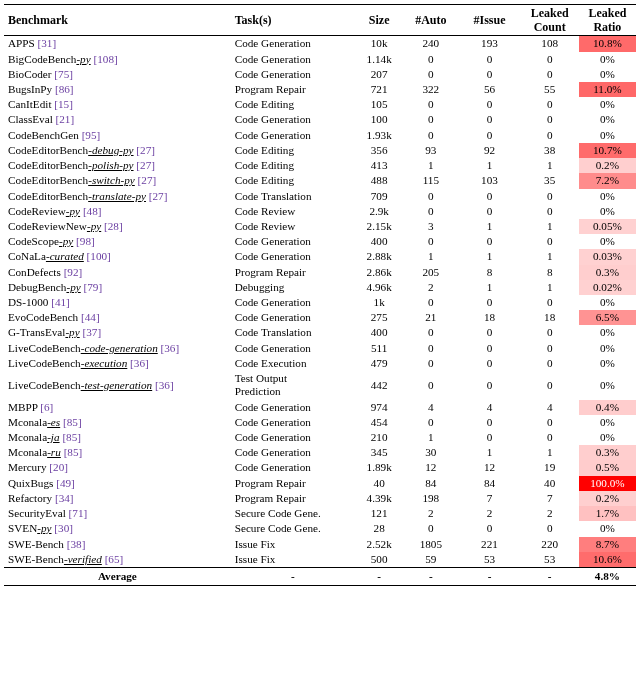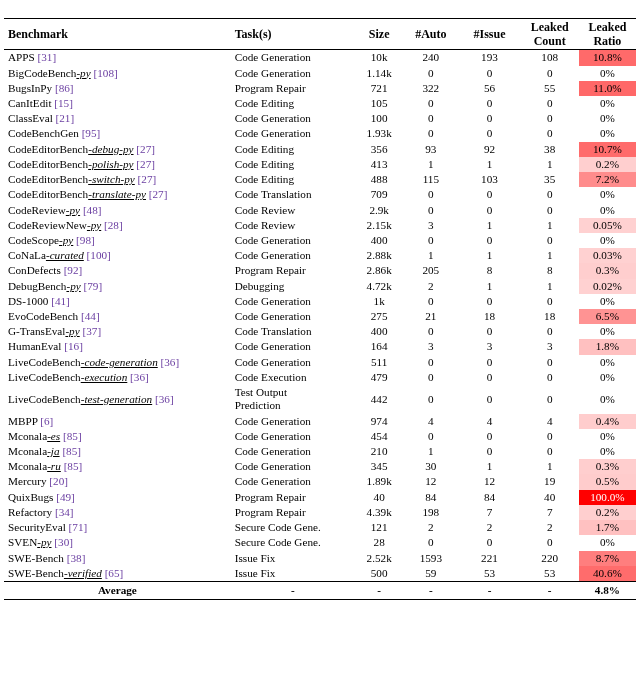--- a/index.html
+++ b/index.html
@@ -8,21 +8,21 @@
     background: #ffffff;
   }
   body {
     width: 640px;
     height: 692px;
     font-family: "Liberation Serif", serif;
     color: #000000;
     overflow: hidden;
   }
   .table-wrap {
-    padding: 18px 4px 0 4px;
+    padding: 4px 4px 0 4px;
     box-sizing: border-box;
     width: 640px;
   }
   table.bench {
     border-collapse: collapse;
     width: 632px;
     font-size: 11.2px;
     table-layout: fixed;
   }
   table.bench td, table.bench th {
@@ -122,20 +122,29 @@
         <tr>
           <td class="bench"><span>BigCodeBench</span><span class="it">-py</span> <span class="cite">[108]</span></td>
           <td class="task">Code Generation</td>
           <td class="num">1.14k</td>
           <td class="num">0</td>
           <td class="num">0</td>
           <td class="num">0</td>
           <td class="ratio"><span class="cellbg" style="background: transparent;"></span><span class="celltxt">0%</span></td>
         </tr>
         <tr>
+          <td class="bench"><span>BioCoder</span> <span class="cite">[75]</span></td>
+          <td class="task">Code Generation</td>
+          <td class="num">207</td>
+          <td class="num">0</td>
+          <td class="num">0</td>
+          <td class="num">0</td>
+          <td class="ratio"><span class="cellbg" style="background: transparent;"></span><span class="celltxt">0%</span></td>
+        </tr>
+        <tr>
           <td class="bench"><span>BugsInPy</span> <span class="cite">[86]</span></td>
           <td class="task">Program Repair</td>
           <td class="num">721</td>
           <td class="num">322</td>
           <td class="num">56</td>
           <td class="num">55</td>
           <td class="ratio"><span class="cellbg" style="background: rgba(255, 0, 0, 0.592);"></span><span class="celltxt">11.0%</span></td>
         </tr>
         <tr>
           <td class="bench"><span>CanItEdit</span> <span class="cite">[15]</span></td>
@@ -241,21 +250,21 @@
           <td class="task">Program Repair</td>
           <td class="num">2.86k</td>
           <td class="num">205</td>
           <td class="num">8</td>
           <td class="num">8</td>
           <td class="ratio"><span class="cellbg" style="background: rgba(255, 0, 0, 0.192);"></span><span class="celltxt">0.3%</span></td>
         </tr>
         <tr>
           <td class="bench"><span>DebugBench</span><span class="it">-py</span> <span class="cite">[79]</span></td>
           <td class="task">Debugging</td>
-          <td class="num">4.72k</td>
+          <td class="num">4.96k</td>
           <td class="num">2</td>
           <td class="num">1</td>
           <td class="num">1</td>
           <td class="ratio"><span class="cellbg" style="background: rgba(255, 0, 0, 0.18);"></span><span class="celltxt">0.02%</span></td>
         </tr>
         <tr>
           <td class="bench"><span>DS-1000</span> <span class="cite">[41]</span></td>
           <td class="task">Code Generation</td>
           <td class="num">1k</td>
           <td class="num">0</td>
@@ -273,29 +282,20 @@
           <td class="ratio"><span class="cellbg" style="background: rgba(255, 0, 0, 0.424);"></span><span class="celltxt">6.5%</span></td>
         </tr>
         <tr>
           <td class="bench"><span>G-TransEval</span><span class="it">-py</span> <span class="cite">[37]</span></td>
           <td class="task">Code Translation</td>
           <td class="num">400</td>
           <td class="num">0</td>
           <td class="num">0</td>
           <td class="num">0</td>
           <td class="ratio"><span class="cellbg" style="background: transparent;"></span><span class="celltxt">0%</span></td>
-        </tr>
-        <tr>
-          <td class="bench"><span>HumanEval</span> <span class="cite">[16]</span></td>
-          <td class="task">Code Generation</td>
-          <td class="num">164</td>
-          <td class="num">3</td>
-          <td class="num">3</td>
-          <td class="num">3</td>
-          <td class="ratio"><span class="cellbg" style="background: rgba(255, 0, 0, 0.247);"></span><span class="celltxt">1.8%</span></td>
         </tr>
         <tr>
           <td class="bench"><span>LiveCodeBench</span><span class="it">-code-generation</span> <span class="cite">[36]</span></td>
           <td class="task">Code Generation</td>
           <td class="num">511</td>
           <td class="num">0</td>
           <td class="num">0</td>
           <td class="num">0</td>
           <td class="ratio"><span class="cellbg" style="background: transparent;"></span><span class="celltxt">0%</span></td>
         </tr>
@@ -395,33 +395,33 @@
           <td class="num">28</td>
           <td class="num">0</td>
           <td class="num">0</td>
           <td class="num">0</td>
           <td class="ratio"><span class="cellbg" style="background: transparent;"></span><span class="celltxt">0%</span></td>
         </tr>
         <tr>
           <td class="bench"><span>SWE-Bench</span> <span class="cite">[38]</span></td>
           <td class="task">Issue Fix</td>
           <td class="num">2.52k</td>
-          <td class="num">1593</td>
+          <td class="num">1805</td>
           <td class="num">221</td>
           <td class="num">220</td>
           <td class="ratio"><span class="cellbg" style="background: rgba(255, 0, 0, 0.506);"></span><span class="celltxt">8.7%</span></td>
         </tr>
         <tr>
           <td class="bench"><span>SWE-Bench</span><span class="it">-verified</span> <span class="cite">[65]</span></td>
           <td class="task">Issue Fix</td>
           <td class="num">500</td>
           <td class="num">59</td>
           <td class="num">53</td>
           <td class="num">53</td>
-          <td class="ratio"><span class="cellbg" style="background: rgba(255, 0, 0, 0.576);"></span><span class="celltxt">40.6%</span></td>
+          <td class="ratio"><span class="cellbg" style="background: rgba(255, 0, 0, 0.576);"></span><span class="celltxt">10.6%</span></td>
         </tr>
         <tr class="avg-row">
           <td class="bench">Average</td>
           <td class="task">-</td>
           <td class="num">-</td>
           <td class="num">-</td>
           <td class="num">-</td>
           <td class="num">-</td>
           <td class="ratio">4.8%</td>
         </tr>

